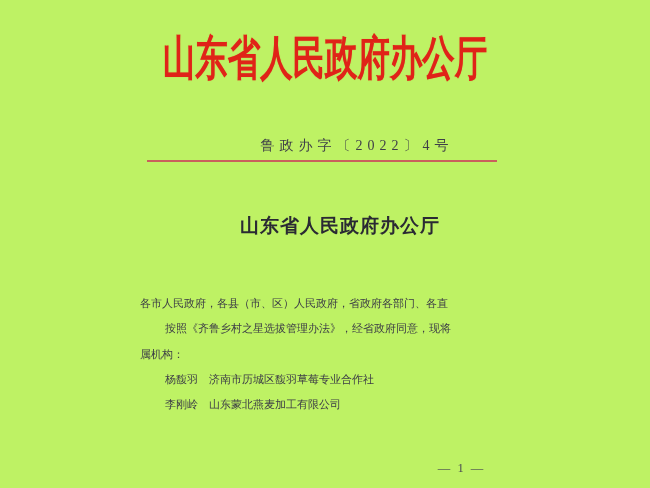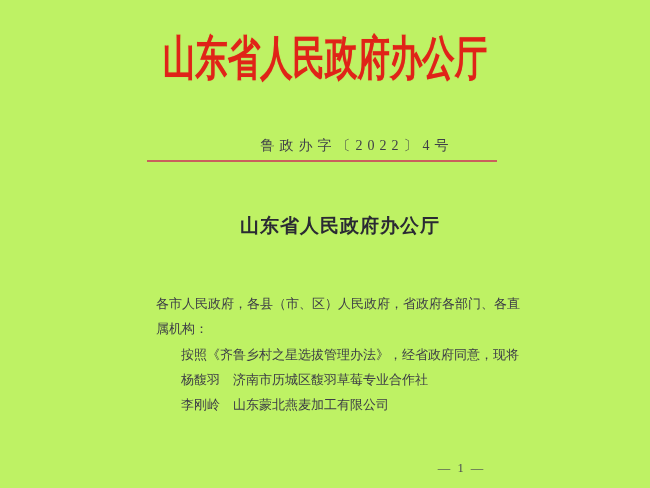--- a/index.html
+++ b/index.html
@@ -43,22 +43,22 @@
   .doc-title{
     position:absolute;top:211px;left:0;width:650px;
     box-sizing:border-box;padding-left:30px;
     text-align:center;
     font-size:19px;font-weight:bold;line-height:30px;
     letter-spacing:1px;
     color:var(--title-ink);
     white-space:nowrap;
   }
   .body-block{
-    position:absolute;top:291px;left:156px;width:380px;
-    font-size:13px;line-height:25.3px;
+    position:absolute;top:291px;left:140px;width:380px;
+    font-size:11px;line-height:25.3px;
     color:var(--body-ink);
   }
   .body-line{white-space:nowrap;}
   .indent{padding-left:25px;}
   .org{margin-left:1em;}
   .page-number{
     position:absolute;top:461px;left:404px;width:115px;
     text-align:center;
     font-size:12.5px;letter-spacing:2px;
     color:var(--pagenum-ink);
@@ -75,22 +75,22 @@
   <div class="doc-number">鲁政办字〔2022〕4号</div>
 
   <div class="red-rule"></div>
 
   <div class="doc-title">
     <div>山东省人民政府办公厅</div>
   </div>
 
   <div class="body-block">
     <div class="body-line">各市人民政府，各县（市、区）人民政府，省政府各部门、各直</div>
+    <div class="body-line indent">按照《齐鲁乡村之星选拔管理办法》，经省政府同意，现将</div>
     <div class="body-line">属机构：</div>
-    <div class="body-line indent">按照《齐鲁乡村之星选拔管理办法》，经省政府同意，现将</div>
 
     <div class="body-line indent">
       <span>杨馥羽</span><span class="org">济南市历城区馥羽草莓专业合作社</span>
     </div>
     <div class="body-line indent">
       <span>李刚岭</span><span class="org">山东蒙北燕麦加工有限公司</span>
     </div>
   </div>
 
   <div class="page-number">— 1 —</div>

